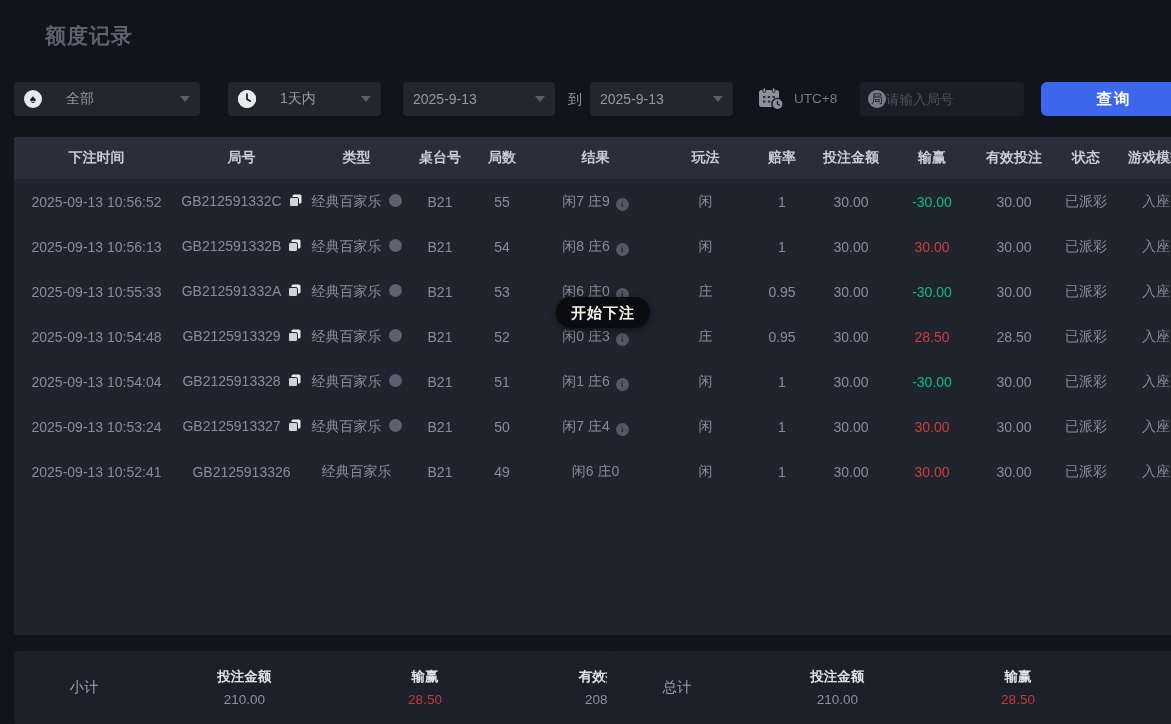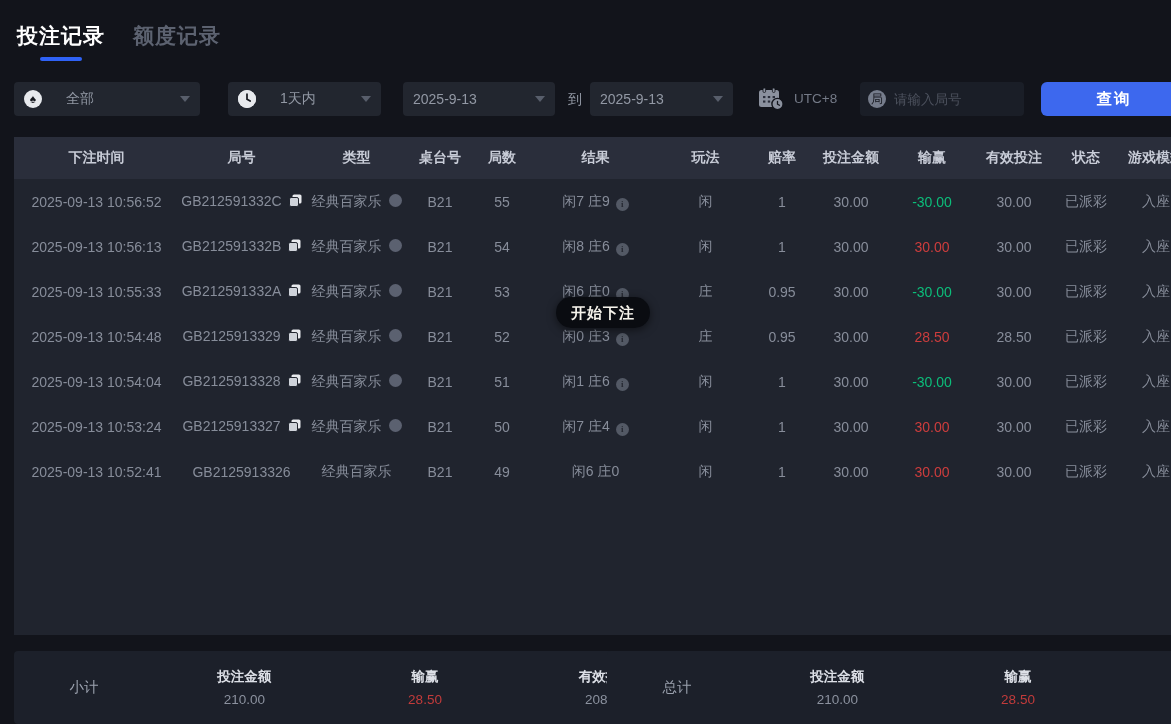--- a/index.html
+++ b/index.html
@@ -39,21 +39,21 @@
   .f-dd1 { left:0; width:186px; }
   .f-dd2 { left:214px; width:153px; }
   .f-date1 { left:389px; width:152px; }
   .f-to { left:544px; width:34px; line-height:34px; text-align:center; color:#9298a4; }
   .f-date2 { left:576px; width:143px; }
   .f-cal { left:744px; width:28px; display:flex; align-items:center; }
   .f-tz { left:780px; line-height:34px; color:#747a87; font-size:13.5px; }
   .f-input { left:846px; width:164px; background:#1a1e27; border-radius:4px; display:flex; align-items:center; padding:0 8px; }
   .f-input input {
     background:transparent; border:none; outline:none; color:#9298a4;
-    font-size:13.5px; width:110px; margin-left:8px; font-family:inherit;
+    font-size:13.5px; width:110px; font-family:inherit;
   }
   .f-input input::placeholder { color:#4c515d; }
   .f-btn {
     left:1027px; width:146px; background:#3d68ee; border:none; border-radius:6px;
     color:#ffffff; font-weight:bold; font-size:15.5px; cursor:pointer;
     letter-spacing:2px; font-family:inherit;
   }
 
   
   .table-wrap { position:absolute; left:14px; top:137px; width:1181px; height:498px; background:#20242e; }
@@ -96,24 +96,20 @@
   .sum-col .sc-label { font-size:13.5px; font-weight:bold; color:#dde0e7; margin-bottom:6px; }
   .sum-col .sc-value { font-size:13.5px; color:#8b919e; }
   .sum-col .sc-value.red { color:#c23b3b; }
 </style>
 </head>
 <body>
 
 <div id="app">
 
   <div class="tabs">
-    <div class="tab active">
-      <div class="tab-label">投注记录</div>
-      <div class="tab-underline"></div>
-    </div>
     <div class="tab inactive">
       <div class="tab-label">额度记录</div>
     </div>
   </div>
 
   <div class="filters">
 
     <div class="fitem control f-dd1">
       <span class="circle-ic">♠</span>
       <span class="lbl">全部</span>

